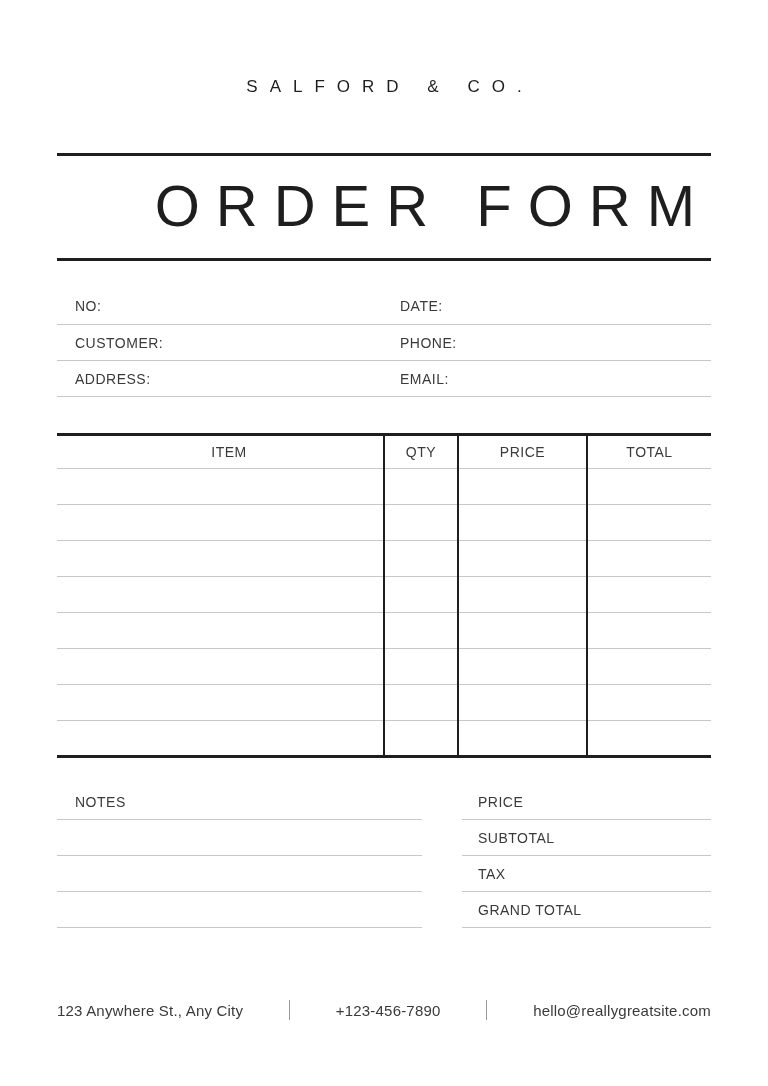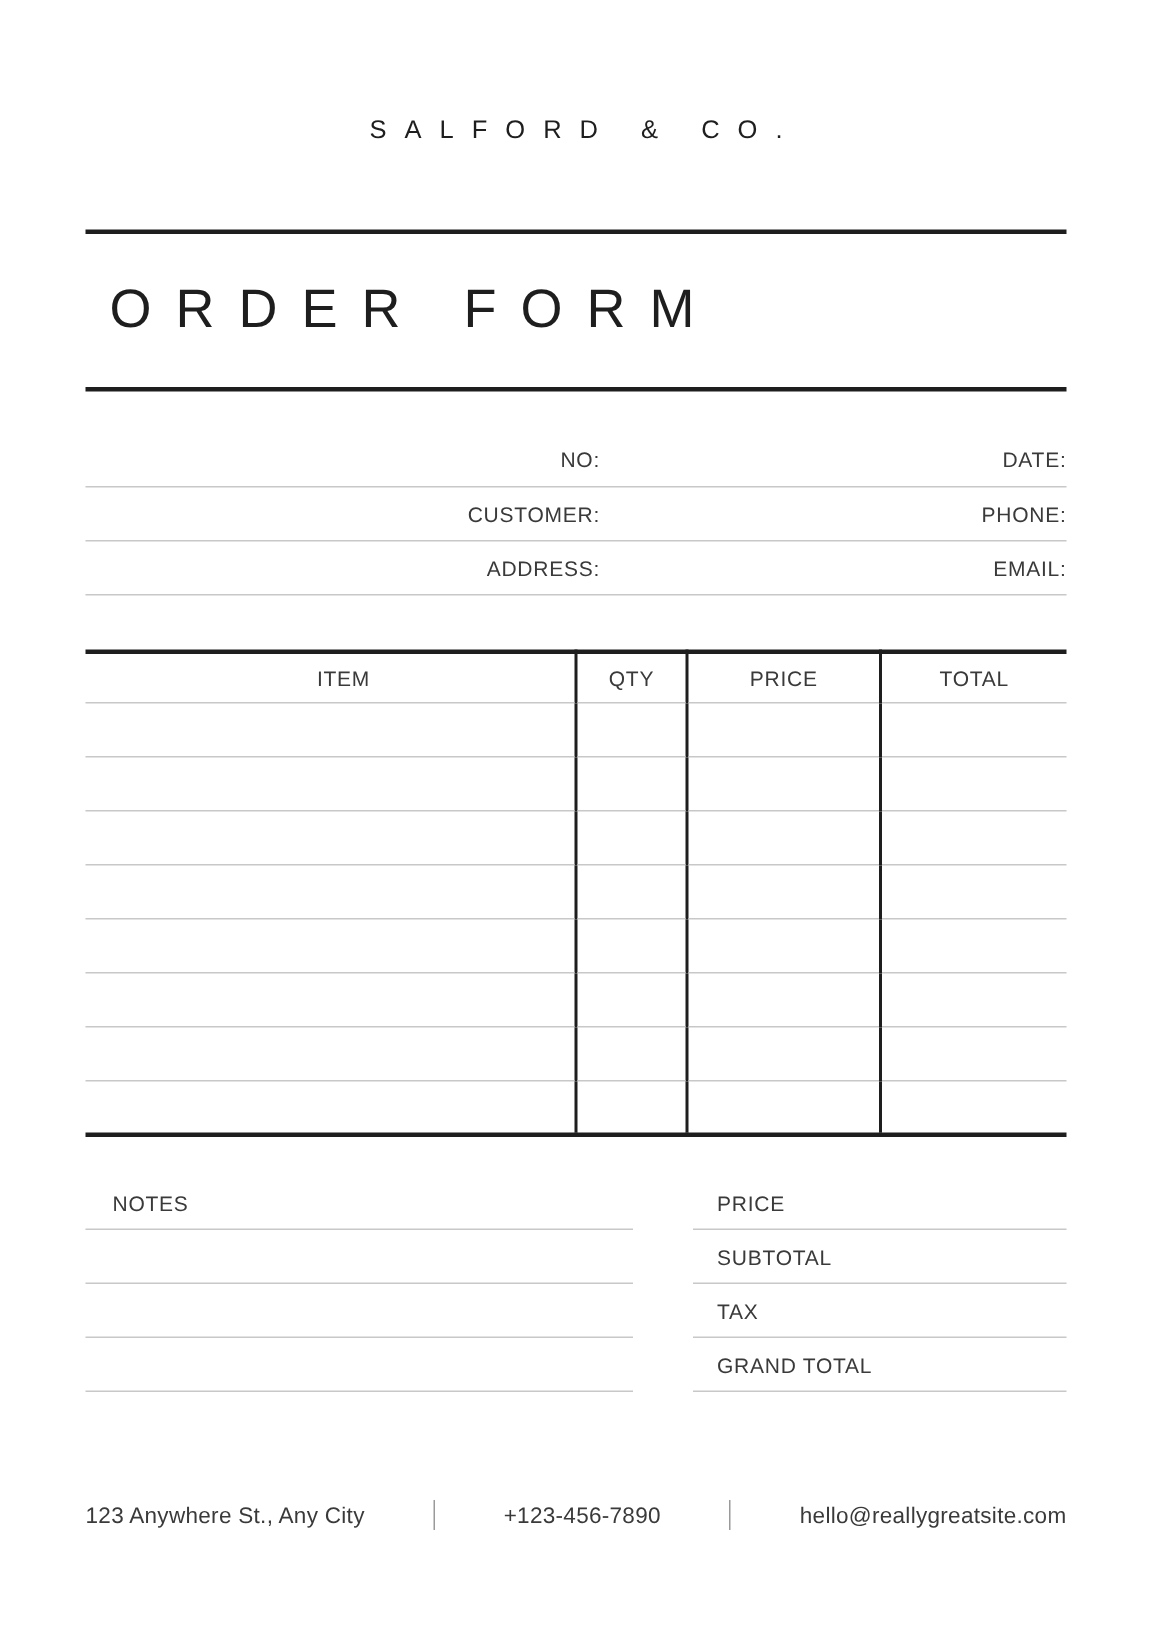--- a/index.html
+++ b/index.html
@@ -33,31 +33,31 @@
   }
 
   
   .title-block{
     margin-top:55px;
     border-top:3px solid var(--ink);
     border-bottom:3px solid var(--ink);
     padding:24px 0 26px;
   }
   .title-block h1{
-    text-align:left;
-    font-size:36px;
+    text-align:right;
+    font-size:58px;
     line-height:52px;
     font-weight:400;
     letter-spacing:16px;
     text-indent:16px;
     color:var(--ink);
   }
 
   
-  .info-section{margin-top:27px;text-align:right;}
+  .info-section{margin-top:27px;}
   .info-row{
     display:flex;
     align-items:center;
     border-bottom:1px solid var(--rule-gray);
     height:37px;
   }
   .info-row + .info-row{height:36px;}
   .info-cell{font-size:14px;letter-spacing:0.5px;color:var(--label-ink);}
   .info-cell.left{width:343px;padding-left:18px;}
   .info-cell.right{flex:1;}

